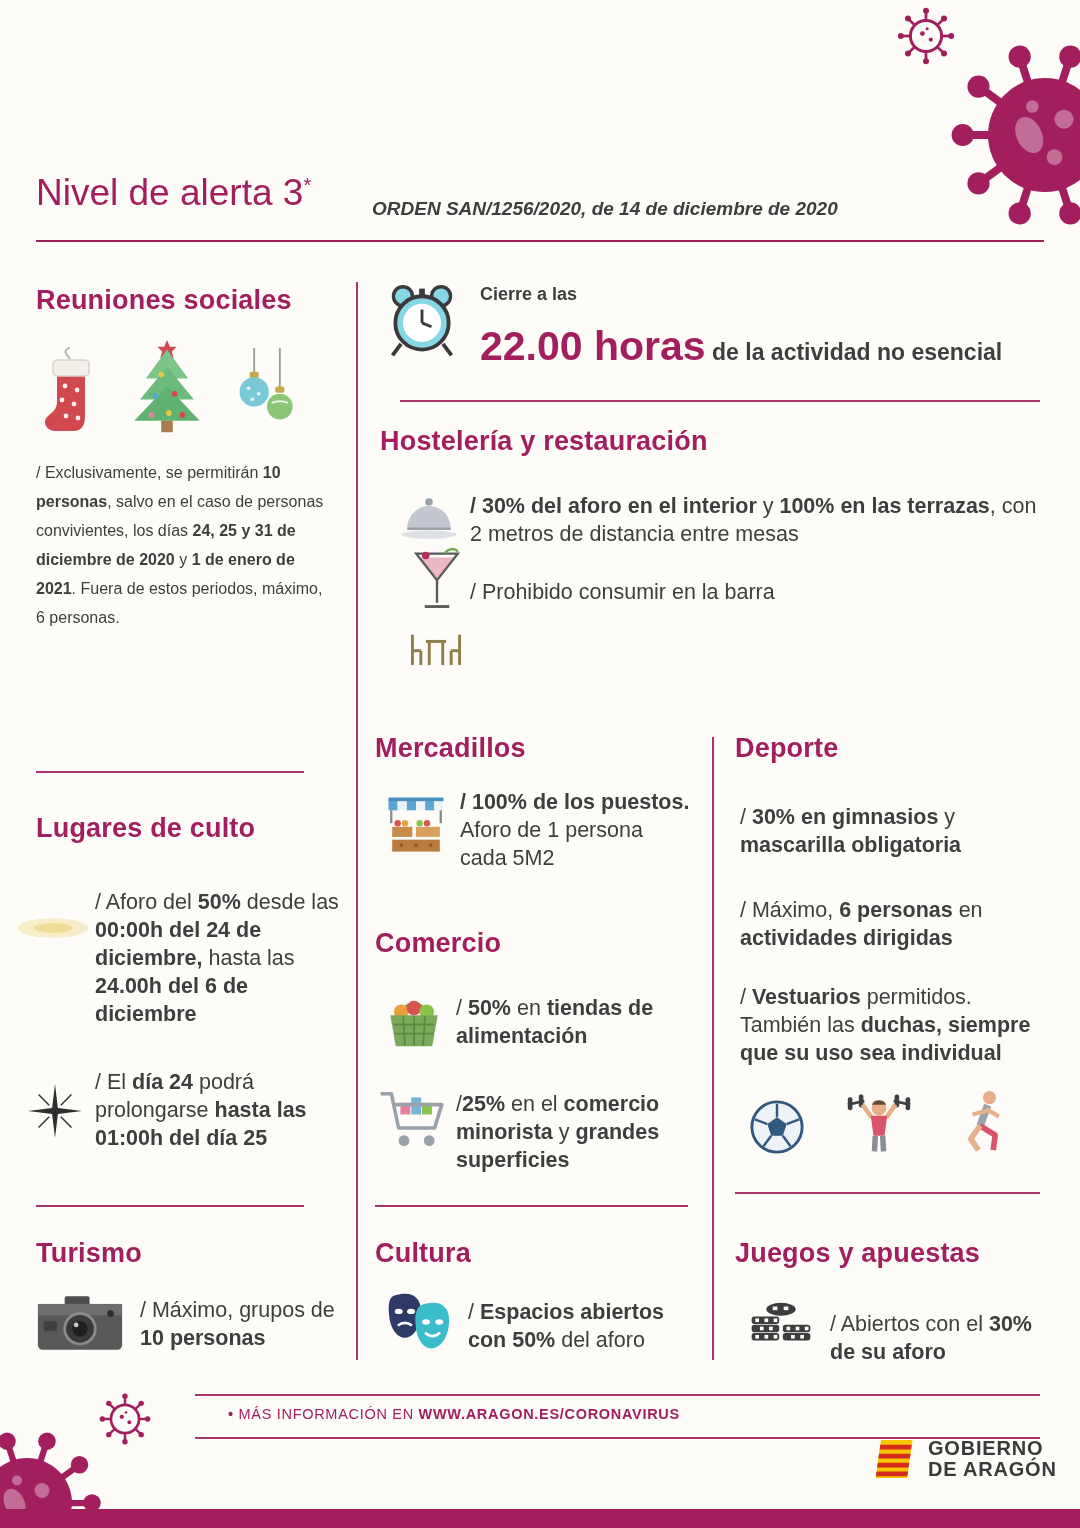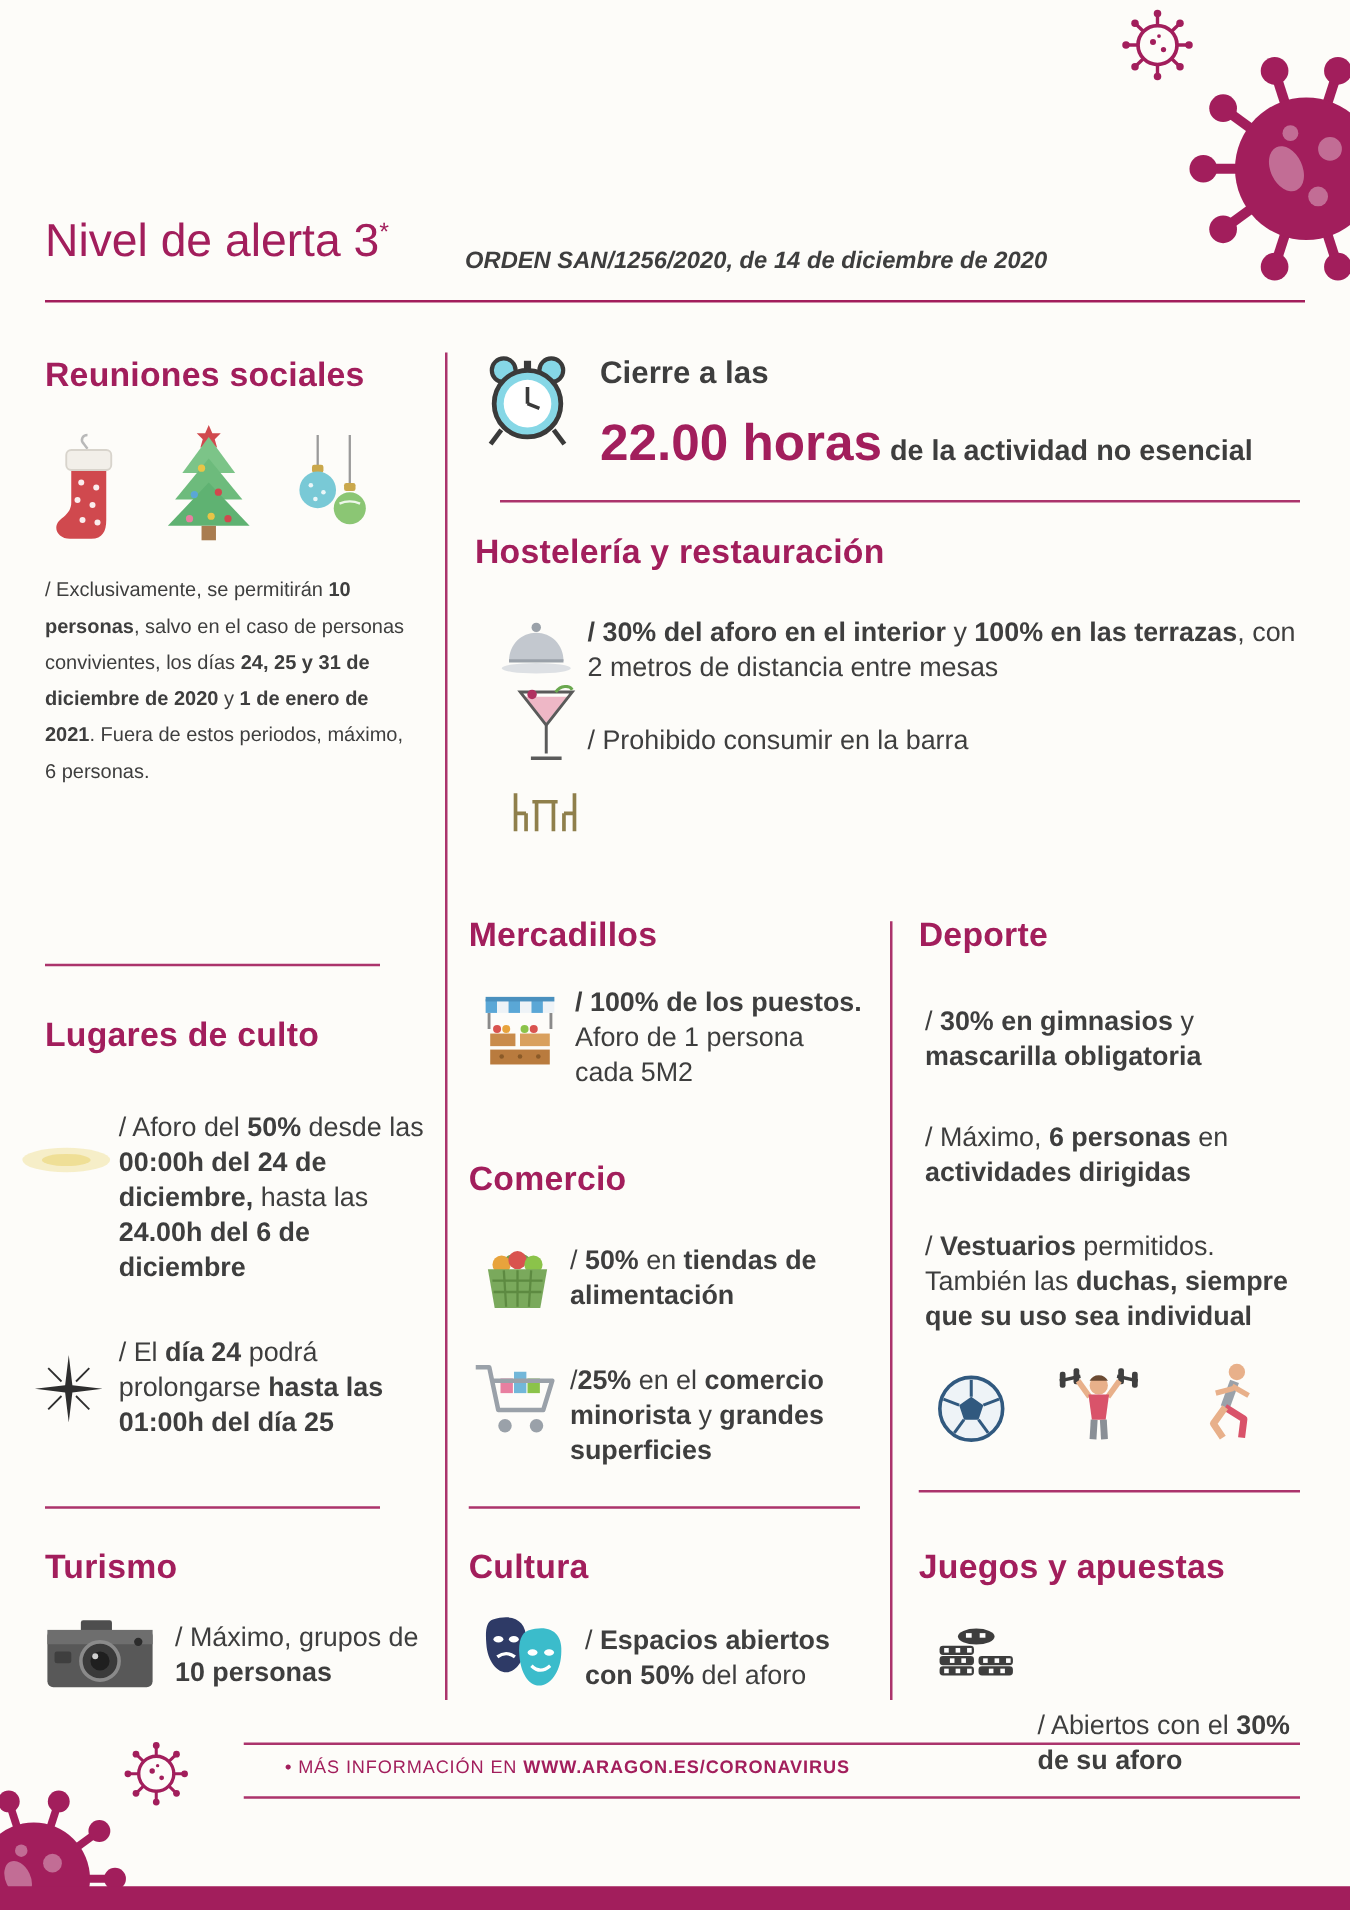--- a/index.html
+++ b/index.html
@@ -18,21 +18,21 @@
   .order-ref { font-size:19px; font-style:italic; font-weight:700; color:var(--ink); }
 
   .rule-h { background:var(--accent); height:2px; }
   .rule-h.thin { height:1.5px; opacity:.9; }
   .rule-v { background:var(--accent); width:1.5px; opacity:.9; }
 
   .sec-title { font-size:27px; font-weight:700; color:var(--accent); letter-spacing:.2px; }
   .item { font-size:21.5px; line-height:28px; color:var(--ink); }
   .body-text { font-size:16px; line-height:29px; color:var(--ink); }
 
-  .closure-intro { font-size:25px; font-weight:700; color:var(--ink); }
+  .closure-intro { font-size:18px; font-weight:700; color:var(--ink); }
   .closure-time { font-size:41px; font-weight:700; color:var(--accent); }
   .closure-detail { font-size:23px; font-weight:700; color:var(--ink); }
 
   .xmas-row { display:flex; align-items:flex-end; gap:26px; }
   .sports-row { display:flex; align-items:flex-end; gap:40px; }
 
   .footer-info { font-size:14.5px; letter-spacing:.7px; color:var(--accent); }
   .logo { display:flex; align-items:center; gap:10px; }
   .logo-text { font-size:20px; font-weight:700; color:#3a3a3a; line-height:21px; letter-spacing:.8px; }
   .bottom-bar { background:var(--accent); }
@@ -457,29 +457,38 @@
         <use href="#sym-runner"></use>
       </svg>
   </div>
 
   <div class="abs rule-h thin" style="left:735px; top:1192px; width:305px;"></div>
 
   <div class="abs sec-title" style="left:735px; top:1238px;">Juegos y apuestas</div>
   <svg class="abs" style="left:748px; top:1294px; width:66px; height:58px;">
       <use href="#sym-chips"></use>
     </svg>
-  <div class="abs item" style="left:830px; top:1366px; width:218px;"><span>/ Abiertos con el </span><span class="b">30% de su aforo</span></div>
+  <div class="abs item" style="left:830px; top:1310px; width:218px;"><span>/ Abiertos con el </span><span class="b">30% de su aforo</span></div>
 
   <div class="abs rule-h thin" style="left:195px; top:1394px; width:845px;"></div>
   <div class="abs footer-info" style="left:228px; top:1406px;"><span class="b">•   </span><span>MÁS INFORMACIÓN EN </span><span class="b">WWW.ARAGON.ES/CORONAVIRUS</span></div>
   <div class="abs rule-h thin" style="left:195px; top:1437px; width:845px;"></div>
 
   <svg class="abs" style="left:98px; top:1392px; width:54px; height:54px; color:var(--accent);">
       <use href="#sym-virus-outline"></use>
     </svg>
   <svg class="abs" style="left:-48px; top:1428px; width:150px; height:150px; color:var(--accent);">
       <use href="#sym-virus"></use>
     </svg>
 
+  <div class="abs logo" style="left:876px; top:1438px;">
+    <svg style="width:42px; height:42px;">
+        <use href="#sym-flag"></use>
+      </svg>
+    <div>
+      <div class="logo-text">GOBIERNO</div>
+      <div class="logo-text">DE ARAGÓN</div>
+    </div>
+  </div>
 
   <div class="abs bottom-bar" style="left:0; top:1509px; width:1080px; height:19px;"></div>
 
 </div>
 
 </body></html>

